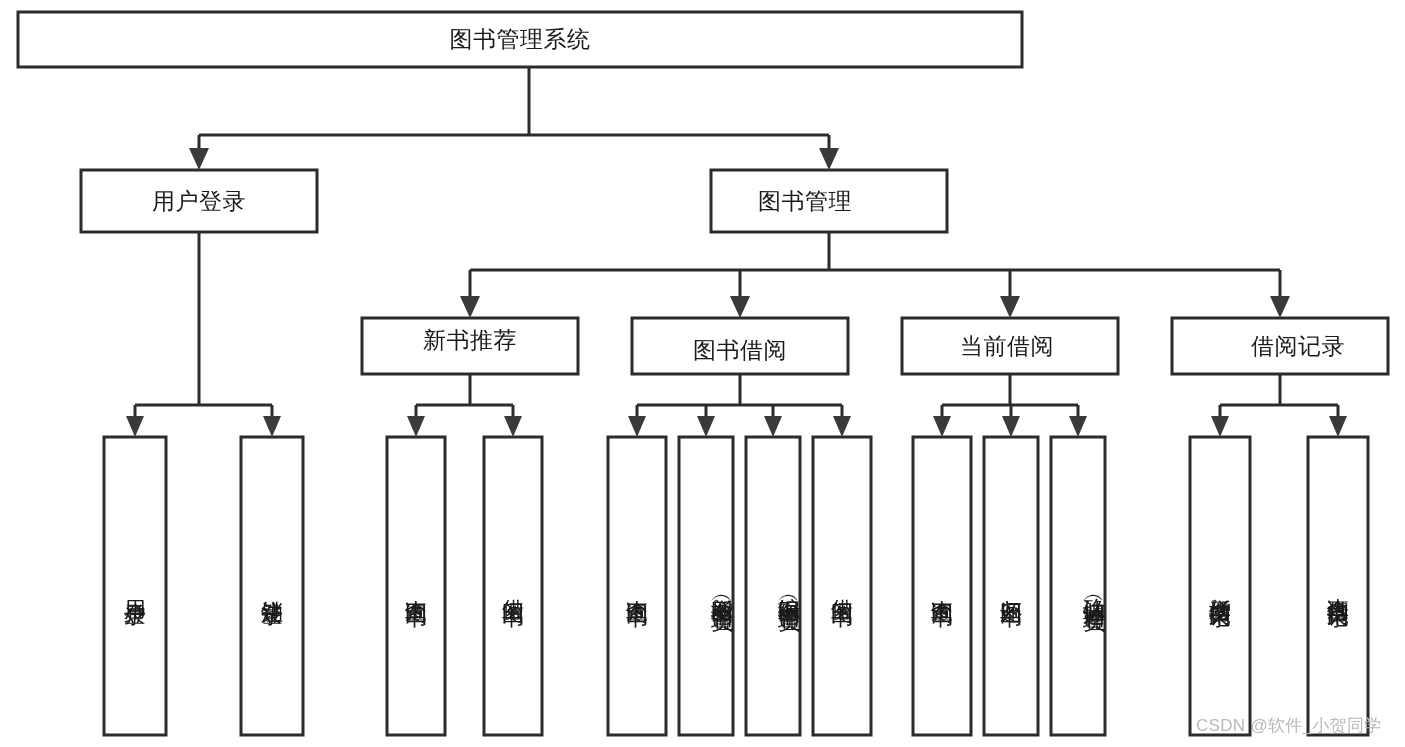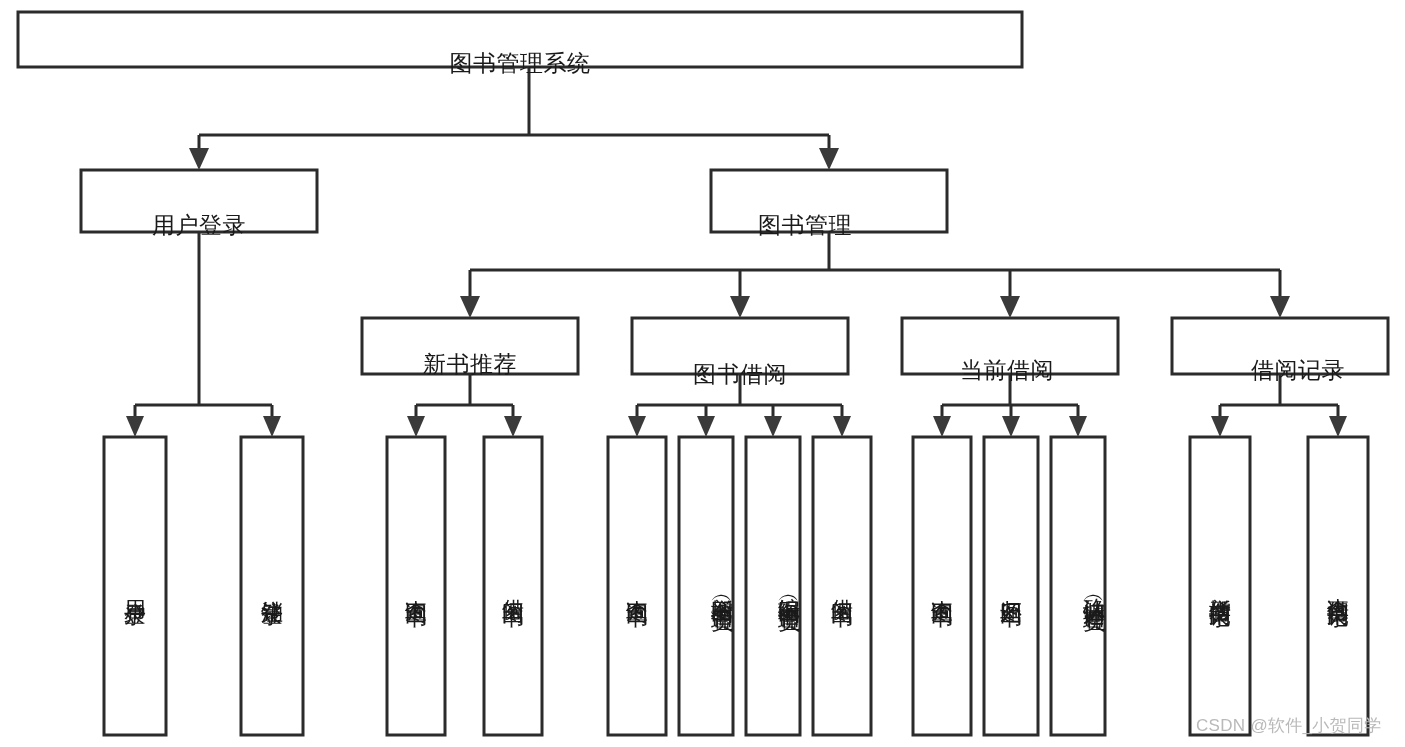--- a/index.html
+++ b/index.html
@@ -47,21 +47,20 @@
     align-items: center;
     justify-content: center;
     color: #1a1a1a;
     font-family: "Liberation Sans", "DejaVu Sans", sans-serif;
     pointer-events: none;
     box-sizing: border-box;
   }
   .node-label.horizontal {
     font-size: 23px;
     letter-spacing: 0.5px;
-    margin-top: 24px;
   }
   .node-label.vertical {
     writing-mode: vertical-rl;
     text-orientation: upright;
     font-size: 22px;
     letter-spacing: 2px;
     line-height: 1;
   }
   #watermark {
     position: absolute;

